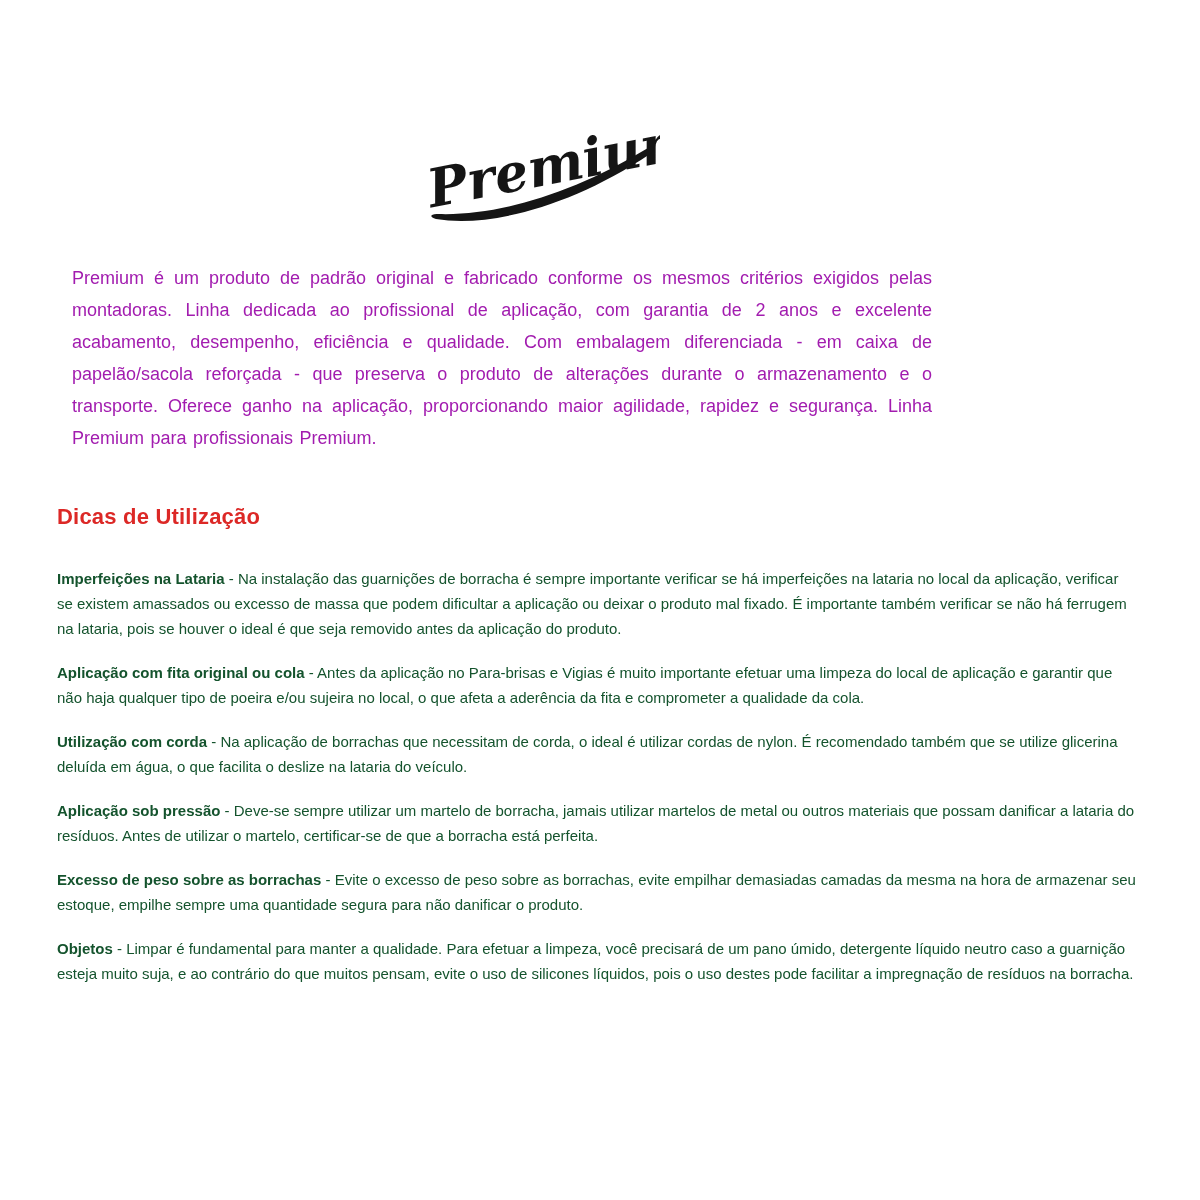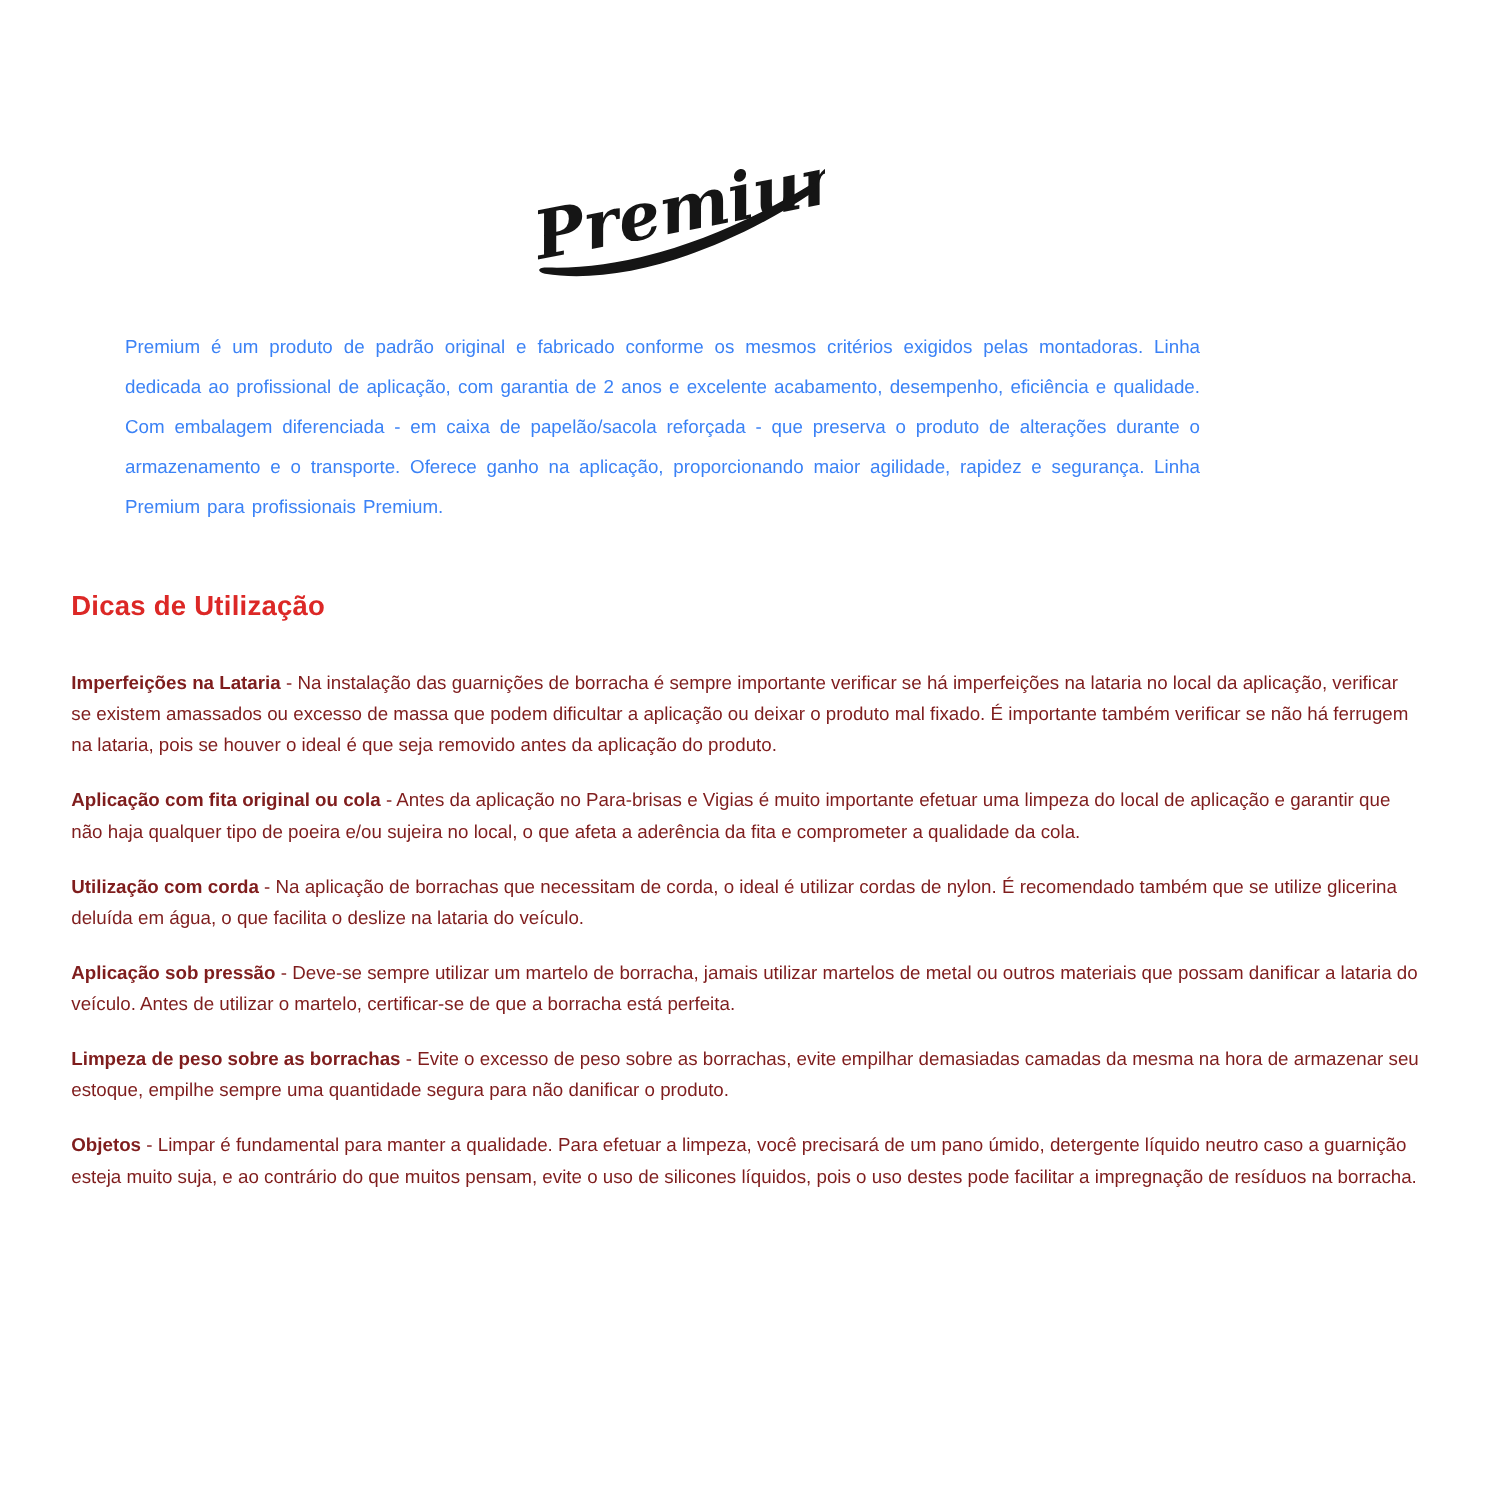--- a/index.html
+++ b/index.html
@@ -12,41 +12,41 @@
     background: #ffffff;
     overflow: hidden;
   }
   .logo-wrap {
     width: 240px;
     height: 132px;
     margin: 102px 0 0 420px;
   }
   .intro {
     width: 860px;
-    margin: 28px 0 0 100px;
-    font-size: 15px;
+    margin: 28px 0 0 72px;
+    font-size: 18px;
     line-height: 32px;
     text-align: justify;
-    color: #3b82f6;
+    color: #a21caf;
     word-spacing: 1.5px;
   }
   .section-title {
     margin: 50px 0 0 57px;
     font-size: 22px;
     font-weight: bold;
     letter-spacing: 0.2px;
     color: #dc2826;
   }
   .tips {
     margin: 36px 64px 0 57px;
   }
   .tip {
     font-size: 15px;
     line-height: 25px;
-    color: #7f1d1d;
+    color: #14532d;
     margin-bottom: 19px;
     text-align: left;
   }
   .tip strong { font-weight: bold; }
 </style>
 </head>
 <body>
 
 <div class="page">
 
@@ -73,26 +73,26 @@
       <span>- Antes da aplicação no Para-brisas e Vigias é muito importante efetuar uma limpeza do local de aplicação e garantir que não haja qualquer tipo de poeira e/ou sujeira no local, o que afeta a aderência da fita e comprometer a qualidade da cola.</span>
     </p>
 
     <p class="tip">
       <strong>Utilização com corda</strong>
       <span>- Na aplicação de borrachas que necessitam de corda, o ideal é utilizar cordas de nylon. É recomendado também que se utilize glicerina deluída em água, o que facilita o deslize na lataria do veículo.</span>
     </p>
 
     <p class="tip">
       <strong>Aplicação sob pressão</strong>
-      <span>- Deve-se sempre utilizar um martelo de borracha, jamais utilizar martelos de metal ou outros materiais que possam danificar a lataria do veículo. Antes de utilizar o martelo, certificar-se de que a borracha está perfeita.</span>
+      <span>- Deve-se sempre utilizar um martelo de borracha, jamais utilizar martelos de metal ou outros materiais que possam danificar a lataria do resíduos. Antes de utilizar o martelo, certificar-se de que a borracha está perfeita.</span>
     </p>
 
 
     <p class="tip">
-      <strong>Limpeza de peso sobre as borrachas</strong>
+      <strong>Excesso de peso sobre as borrachas</strong>
       <span>- Evite o excesso de peso sobre as borrachas, evite empilhar demasiadas camadas da mesma na hora de armazenar seu estoque, empilhe sempre uma quantidade segura para não danificar o produto.</span>
     </p>
 
     <p class="tip">
       <strong>Objetos</strong>
       <span>- Limpar é fundamental para manter a qualidade. Para efetuar a limpeza, você precisará de um pano úmido, detergente líquido neutro caso a guarnição esteja muito suja, e ao contrário do que muitos pensam, evite o uso de silicones líquidos, pois o uso destes pode facilitar a impregnação de resíduos na borracha.</span>
     </p>
 
   </div>
 

